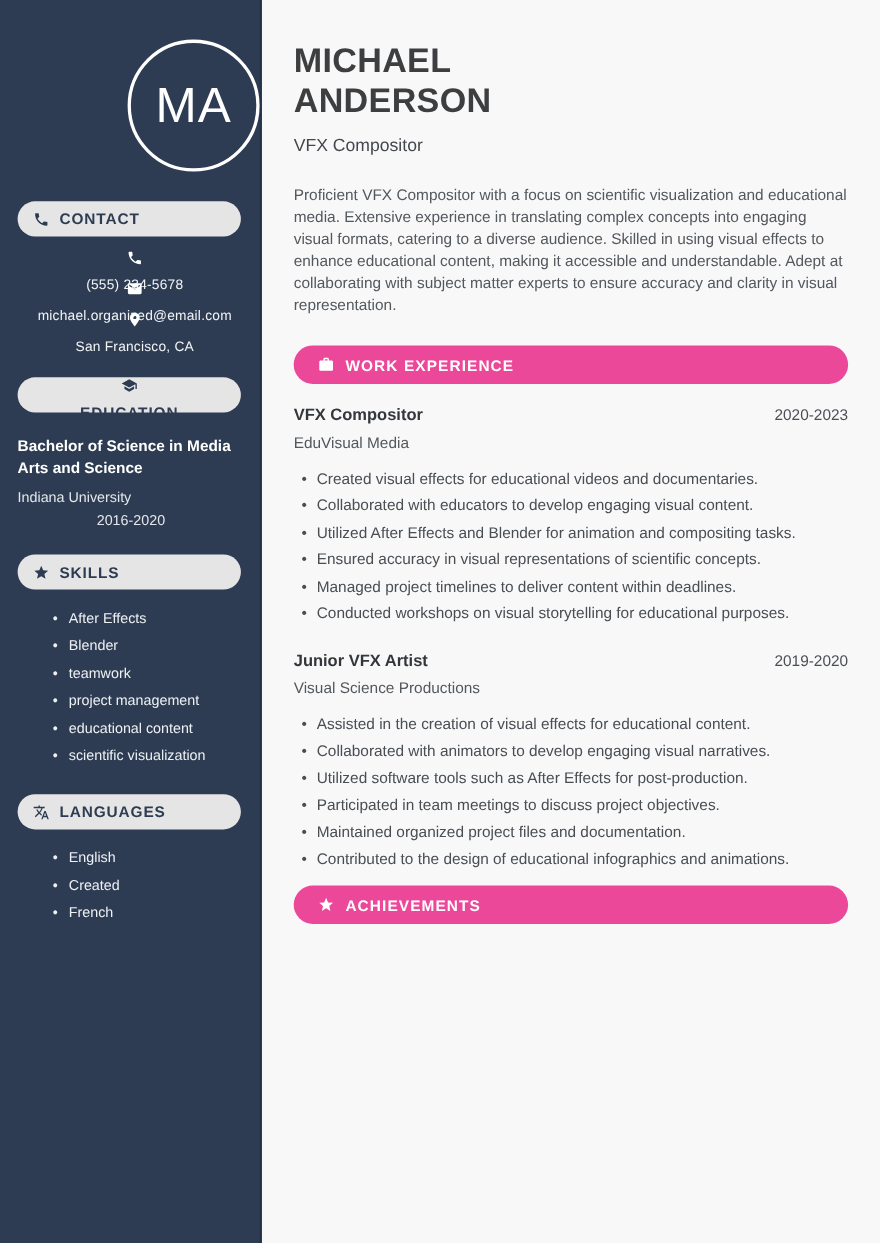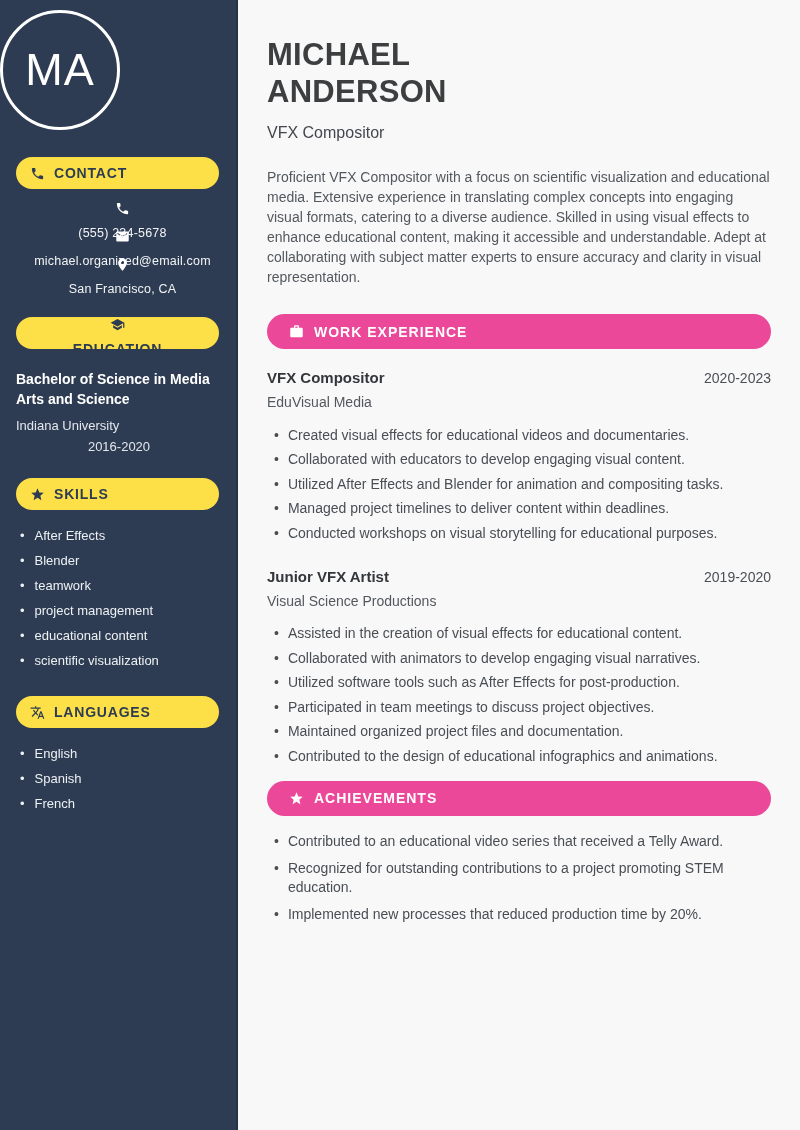--- a/index.html
+++ b/index.html
@@ -10,50 +10,50 @@
     display: flex; background: #f8f8f9; overflow: hidden;
   }
 
   
   .sidebar {
     width: 238px; flex: 0 0 238px; height: 100%;
     background: #2d3c52;
     border-right: 2px solid #24324a;
     color: #fff;
   }
-  .avatar-wrap { display: flex; justify-content: flex-start; padding-top: 10px; }
+  .avatar-wrap { display: flex; justify-content: flex-end; padding-top: 36px; }
   .avatar {
     width: 120px; height: 120px; border-radius: 50%;
     border: 3px solid #ffffff;
     display: flex; align-items: center; justify-content: center;
     color: #ffffff; font-size: 45px; font-weight: 500; letter-spacing: 1px;
   }
   .side-pill {
     margin: 0 17px 0 16px; height: 32px; border-radius: 16px;
-    background: #fde047; color: #2d3c52;
+    background: #e5e5e5; color: #2d3c52;
     display: flex; align-items: center; gap: 9px;
     padding: 0 14px; font-size: 14px; font-weight: 700; letter-spacing: 0.8px;
   }
   .side-pill svg { width: 15px; height: 15px; fill: #2d3c52; flex: 0 0 auto; }
   .pill-contact   { margin-top: 27px; }
   .pill-education { margin-top: 32px; flex-direction: column; }
   .pill-skills    { margin-top: 24px; }
   .pill-languages { margin-top: 23px; }
 
   .contact-list { padding: 12px 10px 0 19px; }
   .contact-item { display: flex; align-items: center; gap: 10px; height: 28px; flex-direction: column; }
   .contact-item svg { width: 15px; height: 15px; fill: #ffffff; flex: 0 0 auto; }
   .contact-item span { font-size: 12.5px; color: #f2f4f6; letter-spacing: 0.2px; }
 
   .edu-block { padding: 21px 14px 0 16px; }
   .edu-degree { font-size: 14px; font-weight: 700; color: #ffffff; line-height: 19.5px; }
   .edu-school { font-size: 13px; color: #e3e7ec; margin-top: 9px; }
   .edu-years  { font-size: 13px; color: #e3e7ec; margin-top: 6px; text-align: center; }
 
-  .side-list { list-style: none; padding: 13px 10px 0 20px; }
+  .side-list { list-style: none; padding: 13px 10px 0 20px; margin-left: 28px; }
   .side-list li {
     font-size: 13px; color: #eef1f4; height: 25px;
     display: flex; align-items: center;
   }
   .side-list li::before {
     content: "•"; color: #eef1f4; font-size: 13px; margin-right: 10px;
   }
 
   
   .main { flex: 1; padding: 36px 29px 0 29px; }
@@ -154,21 +154,21 @@
     </ul>
 
     <div class="side-pill pill-languages">
       <svg viewBox="0 0 24 24">
           <path d="M12.87 15.07l-2.54-2.51.03-.03c1.74-1.94 2.98-4.17 3.71-6.53H17V4h-7V2H8v2H1v1.99h11.17C11.5 7.92 10.44 9.75 9 11.35 8.07 10.32 7.3 9.19 6.69 8h-2c.73 1.63 1.73 3.17 2.98 4.56l-5.09 5.02L4 19l5-5 3.11 3.11.76-2.04zM18.5 10h-2L12 22h2l1.12-3h4.75L21 22h2l-4.5-12zm-2.62 7l1.62-4.33L19.12 17h-3.24z"></path>
         </svg>
       <span>LANGUAGES</span>
     </div>
     <ul class="side-list">
       <li>English</li>
-      <li>Spanish</li>
+      <li>Created</li>
       <li>French</li>
     </ul>
   </aside>
 
   <main class="main">
 
     <h1 class="name">
       <span>MICHAEL</span><br>
       <span>ANDERSON</span>
     </h1>
@@ -186,20 +186,21 @@
     <section class="job">
       <div class="job-head">
         <span class="job-role">VFX Compositor</span>
         <span class="job-dates">2020-2023</span>
       </div>
       <div class="job-company">EduVisual Media</div>
       <ul class="bullets">
         <li>Created visual effects for educational videos and documentaries.</li>
         <li>Collaborated with educators to develop engaging visual content.</li>
         <li>Utilized After Effects and Blender for animation and compositing tasks.</li>
+        <li>Ensured accuracy in visual representations of scientific concepts.</li>
         <li>Managed project timelines to deliver content within deadlines.</li>
         <li>Conducted workshops on visual storytelling for educational purposes.</li>
       </ul>
     </section>
 
     <section class="job job2">
       <div class="job-head">
         <span class="job-role">Junior VFX Artist</span>
         <span class="job-dates">2019-2020</span>
       </div>
@@ -213,20 +214,15 @@
         <li>Contributed to the design of educational infographics and animations.</li>
       </ul>
     </section>
 
     <div class="main-pill pill-achievements">
       <svg viewBox="0 0 24 24">
           <path d="M12 17.27L18.18 21l-1.64-7.03L22 9.24l-7.19-.61L12 2 9.19 8.63 2 9.24l5.46 4.73L5.82 21z"></path>
         </svg>
       <span>ACHIEVEMENTS</span>
     </div>
-    <ul class="bullets ach-bullets">
-      <li>Contributed to an educational video series that received a Telly Award.</li>
-      <li>Recognized for outstanding contributions to a project promoting STEM education.</li>
-      <li>Implemented new processes that reduced production time by 20%.</li>
-    </ul>
 
   </main>
 </div>
 
 </body></html>

